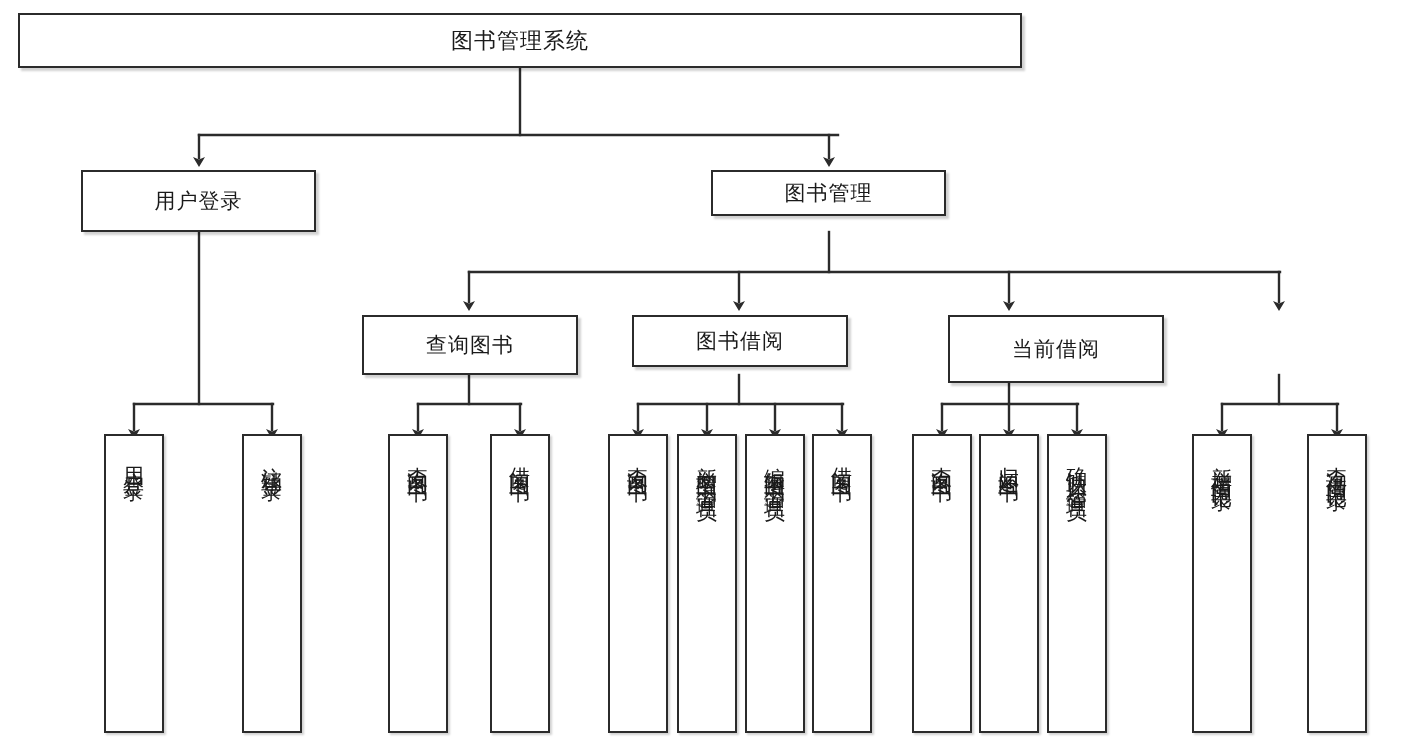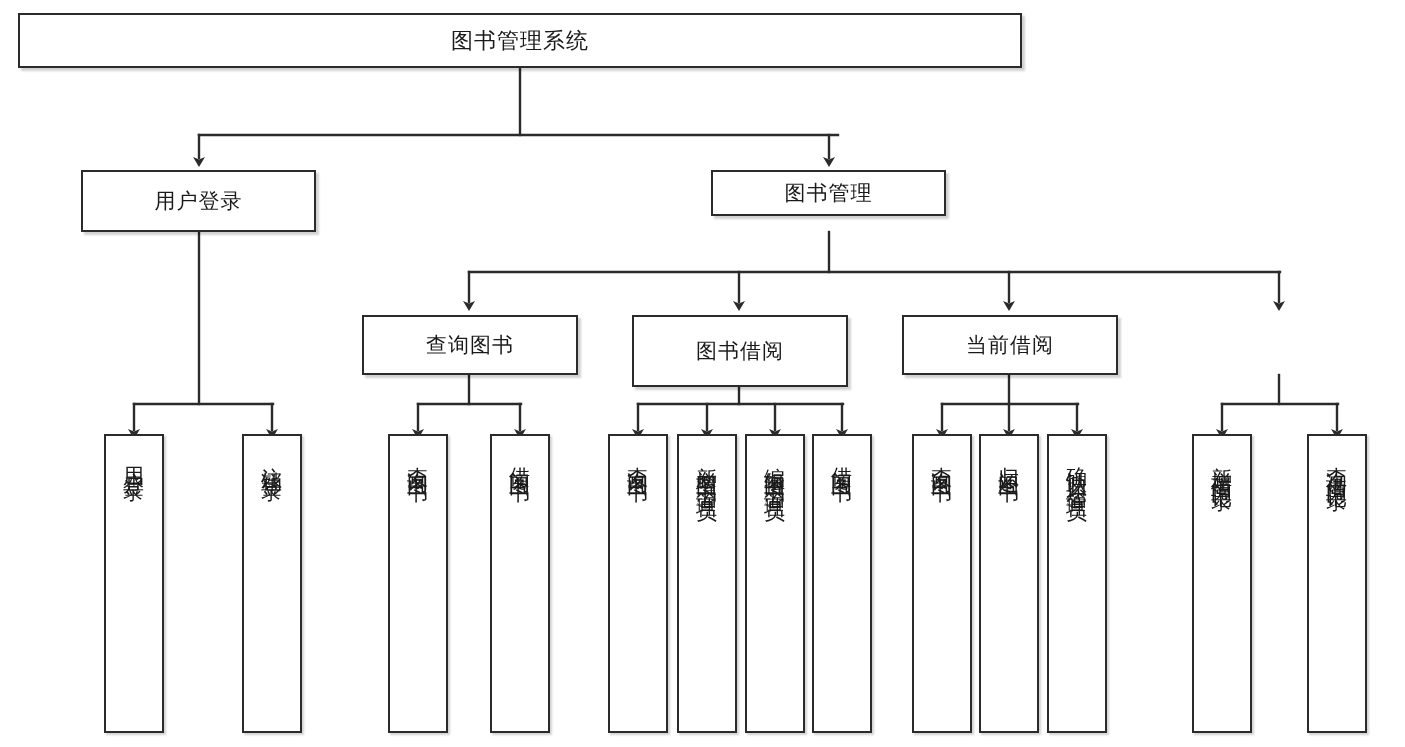--- a/index.html
+++ b/index.html
@@ -132,24 +132,24 @@
   <div class="node-box" style="left:81px; top:170px; width:235px; height:62px;">
     <span class="node-label">用户登录</span>
   </div>
   <div class="node-box" style="left:711px; top:170px; width:235px; height:46px;">
     <span class="node-label">图书管理</span>
   </div>
 
   <div class="node-box" style="left:362px; top:315px; width:216px; height:60px;">
     <span class="node-label">查询图书</span>
   </div>
-  <div class="node-box" style="left:632px; top:315px; width:216px; height:72px;">
+  <div class="node-box" style="left:632px; top:315px; width:216px; height:52px;">
     <span class="node-label">图书借阅</span>
   </div>
-  <div class="node-box" style="left:902px; top:315px; width:216px; height:60px;">
+  <div class="node-box" style="left:948px; top:315px; width:216px; height:68px;">
     <span class="node-label">当前借阅</span>
   </div>
 
   <div class="node-box node-leaf" style="left:104px; top:434px; width:60px; height:299px;">
     <span class="node-label">用户登录</span>
   </div>
   <div class="node-box node-leaf" style="left:242px; top:434px; width:60px; height:299px;">
     <span class="node-label">注销登录</span>
   </div>
 

